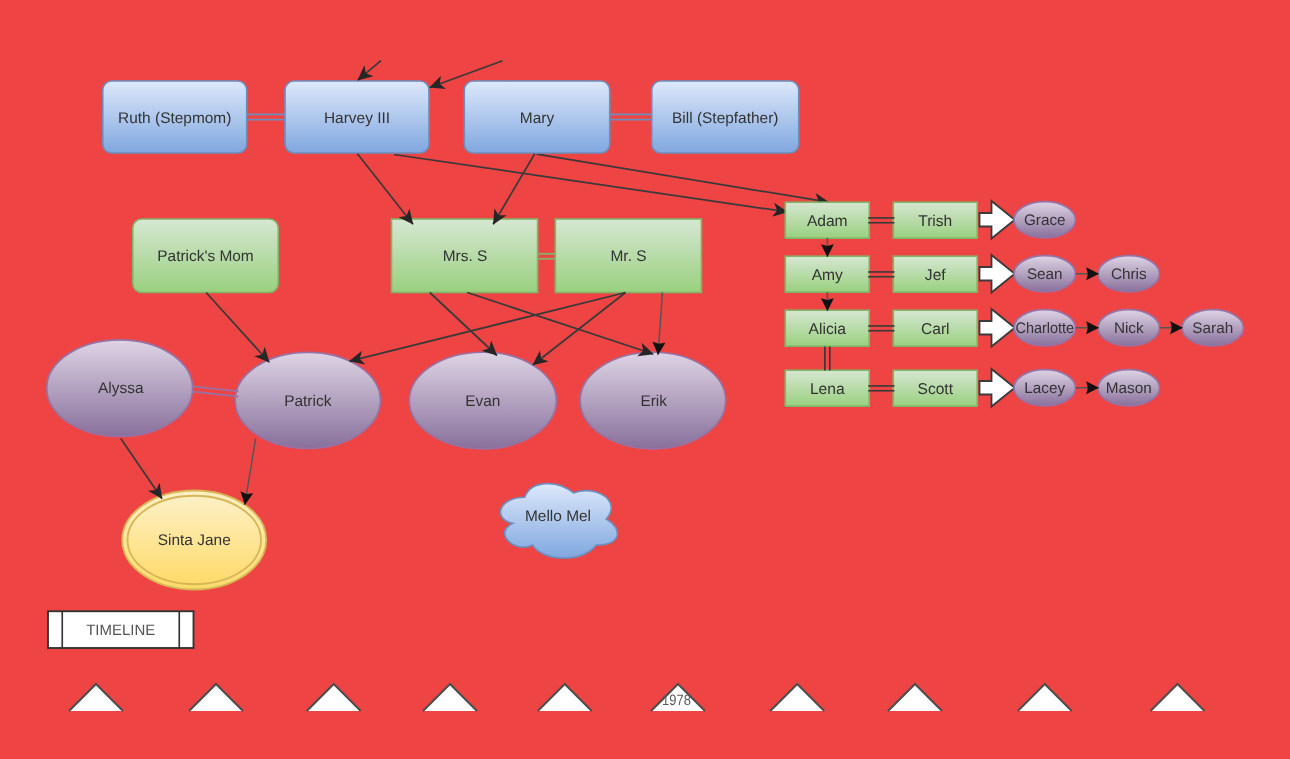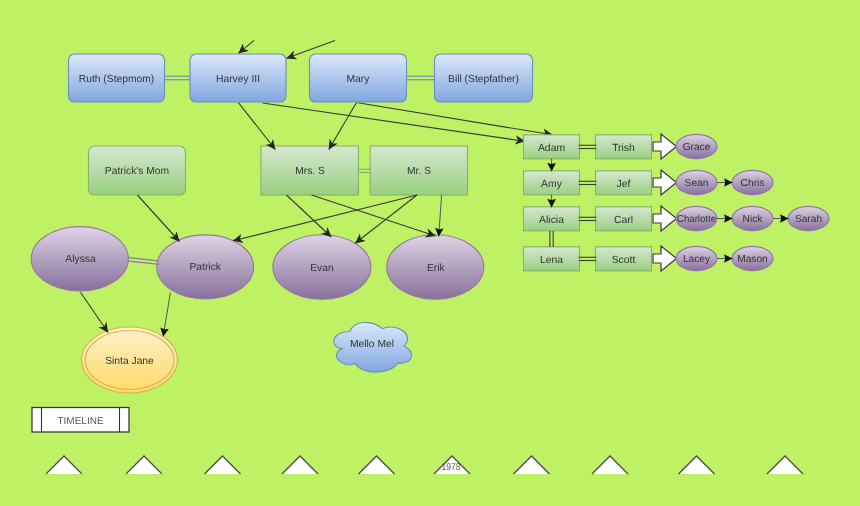--- a/index.html
+++ b/index.html
@@ -1,19 +1,19 @@
 <!DOCTYPE html>
 <html><head>
 <meta charset="utf-8">
 <title>Family Tree Diagram</title>
 <style>
   html,body{margin:0;padding:0;}
   body{width:860px;height:506px;background:#f5f5f5;overflow:hidden;
        font-family:"Liberation Sans",sans-serif;}
-  #canvas{position:relative;width:860px;height:506px;background:#bef264;}
+  #canvas{position:relative;width:860px;height:506px;background:#ef4444;}
   svg{display:block;}
   text{font-family:"Liberation Sans",sans-serif;fill:#333333;text-anchor:middle;-webkit-font-smoothing:antialiased;text-rendering:geometricPrecision;}
   .lbl{font-size:10.3px;}
   .lbl-sm{font-size:10.4px;}
   .lbl-xs{font-size:10.2px;}
   .tl{font-size:10px;fill:#555555;letter-spacing:0px;}
   .yr{font-size:10px;fill:#5a5a5a;}
   .edge{fill:none;stroke:#3a3a3a;stroke-width:1.15;}
   .edge-thin{fill:none;stroke:#555555;stroke-width:1;}
   .mar-blue{stroke:#6c8ebf;stroke-width:1.2;fill:none;}

